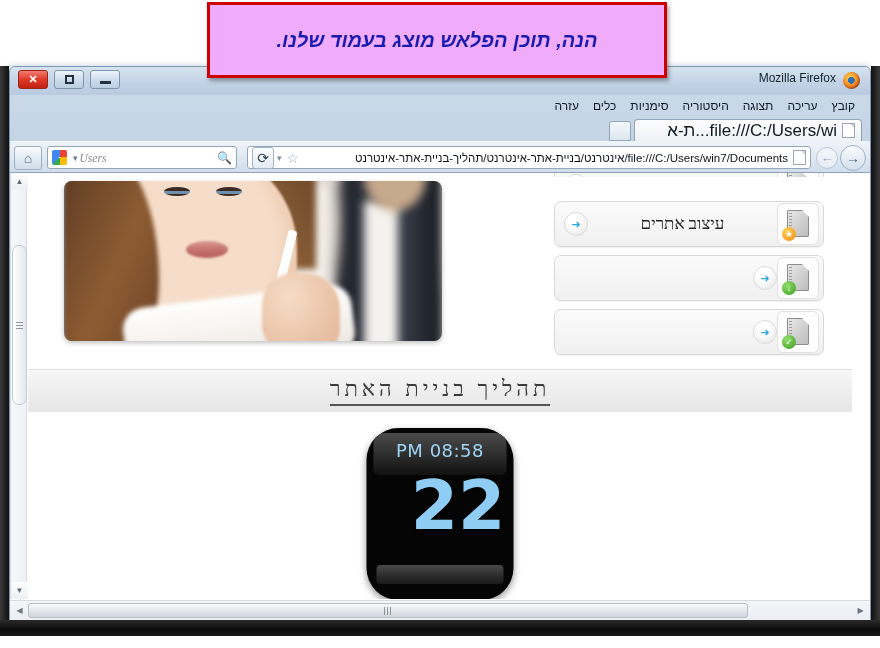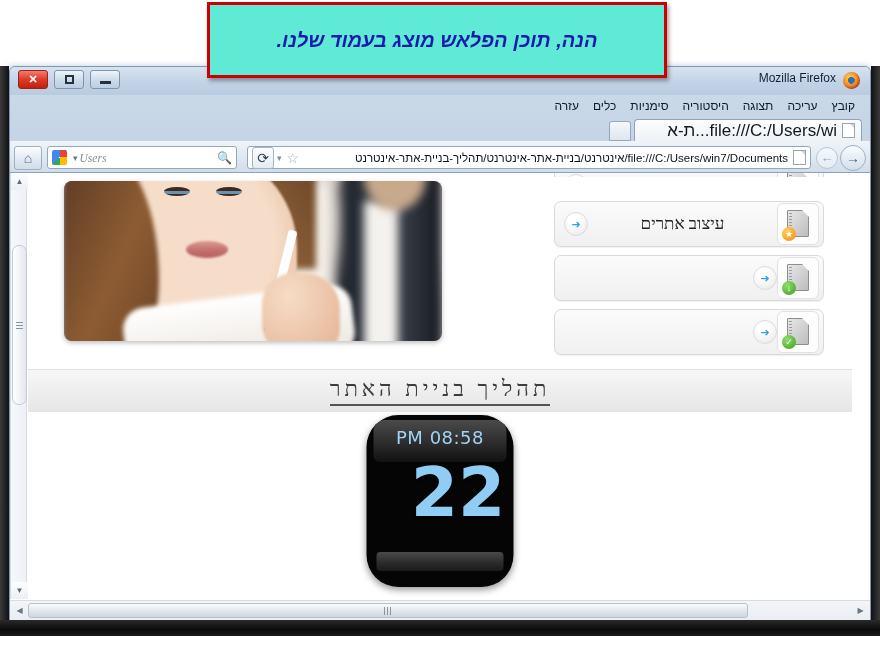--- a/index.html
+++ b/index.html
@@ -14,21 +14,21 @@
     height: 648px;
     overflow: hidden;
     background: #ffffff;
   }
 
   
   #callout {
     position: absolute;
     left: 207px; top: 2px;
     width: 460px; height: 76px;
-    background: #5eead4;
+    background: #f0abfc;
     border: 3px solid #cc0000;
     box-sizing: border-box;
     display: flex;
     align-items: center;
     justify-content: center;
     z-index: 60;
     box-shadow: 2px 3px 4px rgba(0,0,0,0.35);
   }
   #callout .txt {
     color: #1a1aad;
@@ -466,21 +466,21 @@
     letter-spacing: 4px;
     border-bottom: 2px solid #555;
     padding-bottom: 2px;
     direction: rtl;
   }
 
   
   #flash {
     position: absolute;
     left: 50%; transform: translateX(-50%);
-    top: 242px;
+    top: 255px;
     width: 147px; height: 172px;
     background: #050505;
     border-radius: 32px;
     box-shadow: 0 3px 7px rgba(0,0,0,.4);
     overflow: hidden;
   }
   #flash .gloss {
     position:absolute; left:7px; right:7px; top:5px; height:42px;
     border-radius: 11px 11px 6px 6px;
     background: linear-gradient(to bottom, #4a4a4a 0%, #2c2c2c 55%, #111 100%);

